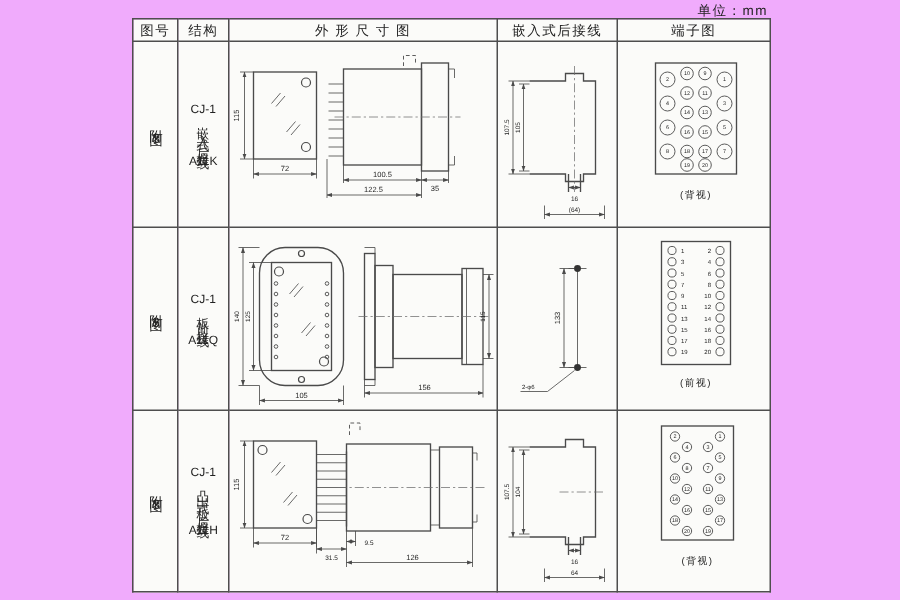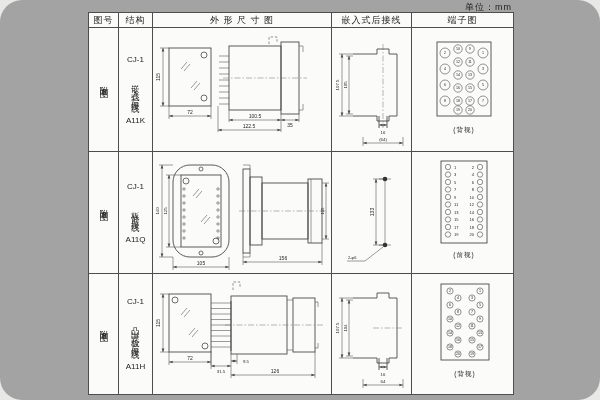--- a/index.html
+++ b/index.html
@@ -1,24 +1,24 @@
 <!DOCTYPE html>
 <html><head>
 <meta charset="utf-8">
 <style>
   html,body{margin:0;padding:0;background:#e8e8e6;}
-  .screen{position:relative;width:600px;height:400px;background:#a3a3a3;overflow:hidden;
-          font-family:"Liberation Sans",sans-serif;color:#222;border-radius:22px;}
+  .screen{position:relative;width:600px;height:400px;background:#f0abfc;overflow:hidden;
+          font-family:"Liberation Sans",sans-serif;color:#222;}
   .unit{position:absolute;top:1px;right:88px;font-size:9px;letter-spacing:1px;color:#222;}
   table.spec{position:absolute;left:88px;top:12px;border-collapse:collapse;table-layout:fixed;padding-left:12px;}
   table.spec th, table.spec td{border:1px solid #4e4e4e;padding:0;vertical-align:middle;text-align:center;background:#fbfbf9;}
   th{font-weight:normal;font-size:9px;height:14px;letter-spacing:1px;color:#222;}
   td.figcell,td.structcell{font-size:9px;}
   .vtext{writing-mode:vertical-lr;text-orientation:upright;letter-spacing:4px;margin:0 auto;line-height:1;}
-  .structcell .inner{display:flex;flex-direction:column;align-items:center;gap:14px;font-size:8.5px;}
+  .structcell .inner{display:flex;flex-direction:column;align-items:center;gap:1px;font-size:8.5px;}
   .structcell .model,.structcell .code{font-size:8px;letter-spacing:0;}
   td.diagram svg{display:block;margin:0 auto;}
   
   .ln{stroke:#4a4a4a;stroke-width:0.9;fill:none;}
   .thin{stroke:#4a4a4a;stroke-width:0.55;fill:none;}
   .dim{stroke:#4a4a4a;stroke-width:0.55;fill:none;marker-start:url(#ar);marker-end:url(#ar);}
   .cl{stroke:#6e6e6e;stroke-width:0.5;fill:none;stroke-dasharray:6 2 1.5 2;}
   .dsh{stroke:#4a4a4a;stroke-width:0.6;fill:none;stroke-dasharray:2.5 1.8;}
   circle.c{stroke:#4a4a4a;stroke-width:0.8;fill:none;}
   circle.cd{stroke:#4a4a4a;stroke-width:0.6;fill:none;}

